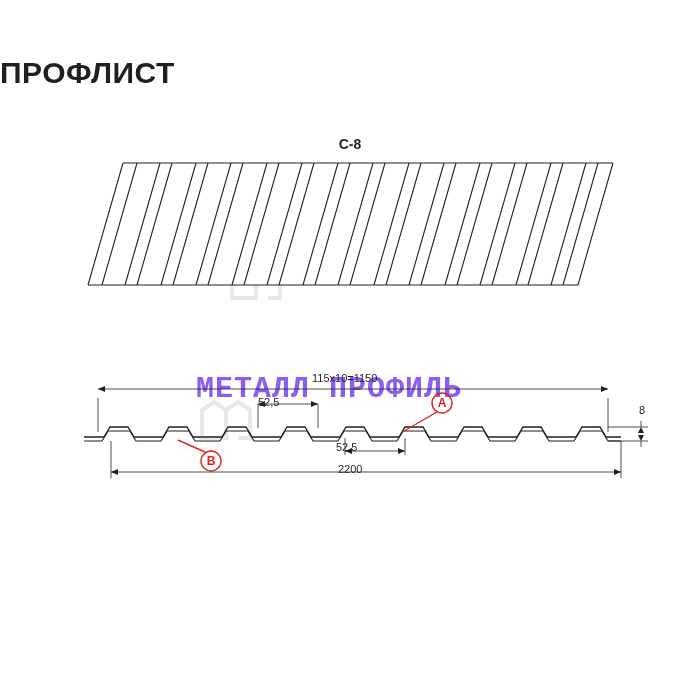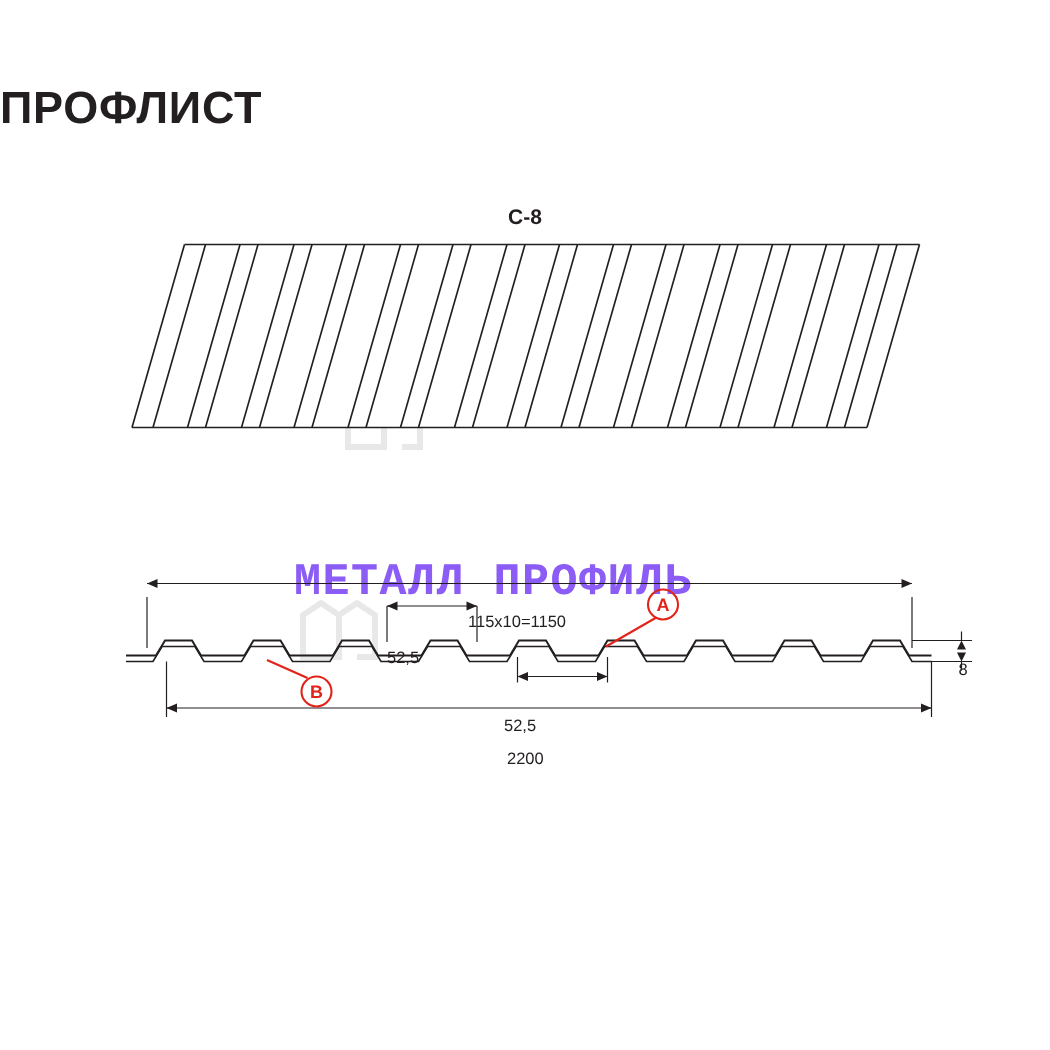--- a/index.html
+++ b/index.html
@@ -81,21 +81,20 @@
   .wm-logo {
     position: absolute;
     pointer-events: none;
     user-select: none;
   }
   .dim-label {
     position: absolute;
     font-size: 11px;
     color: #231f20;
     white-space: nowrap;
-    margin-top: 37px;
   }
   .callout-letter {
     position: absolute;
     font-size: 12px;
     font-weight: bold;
     color: #e2231a;
     text-align: center;
     width: 20px;
   }
 </style>

